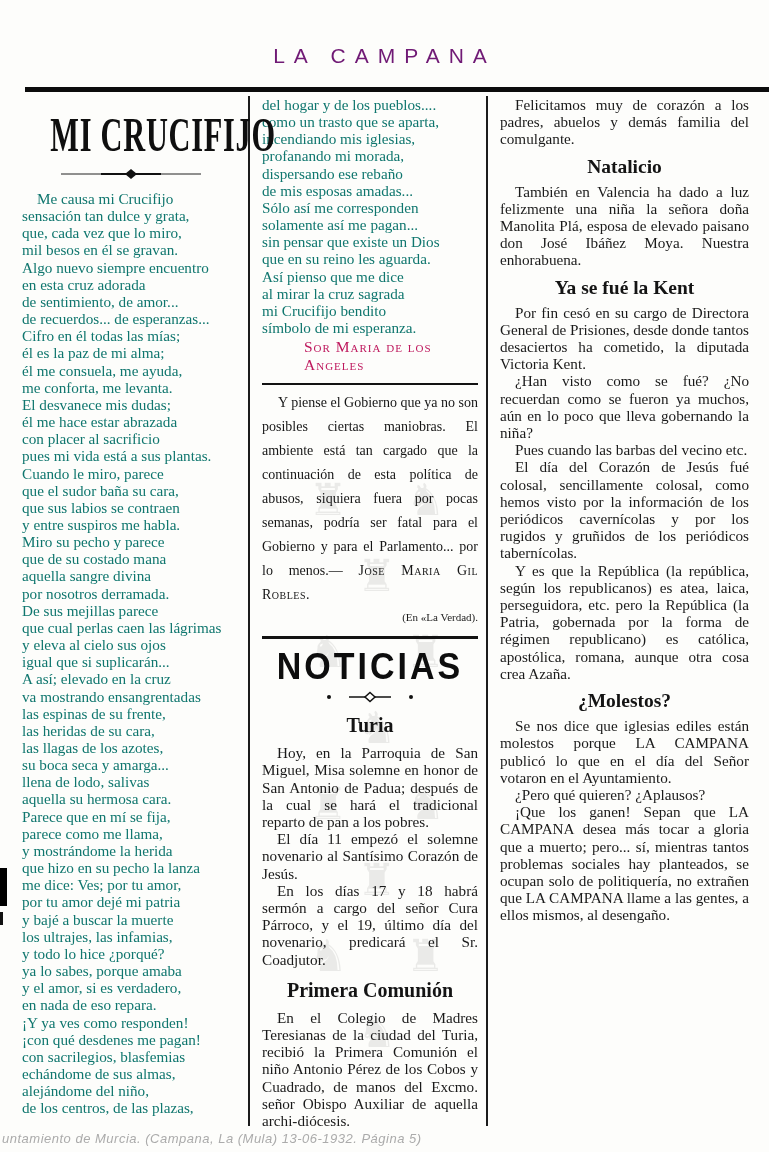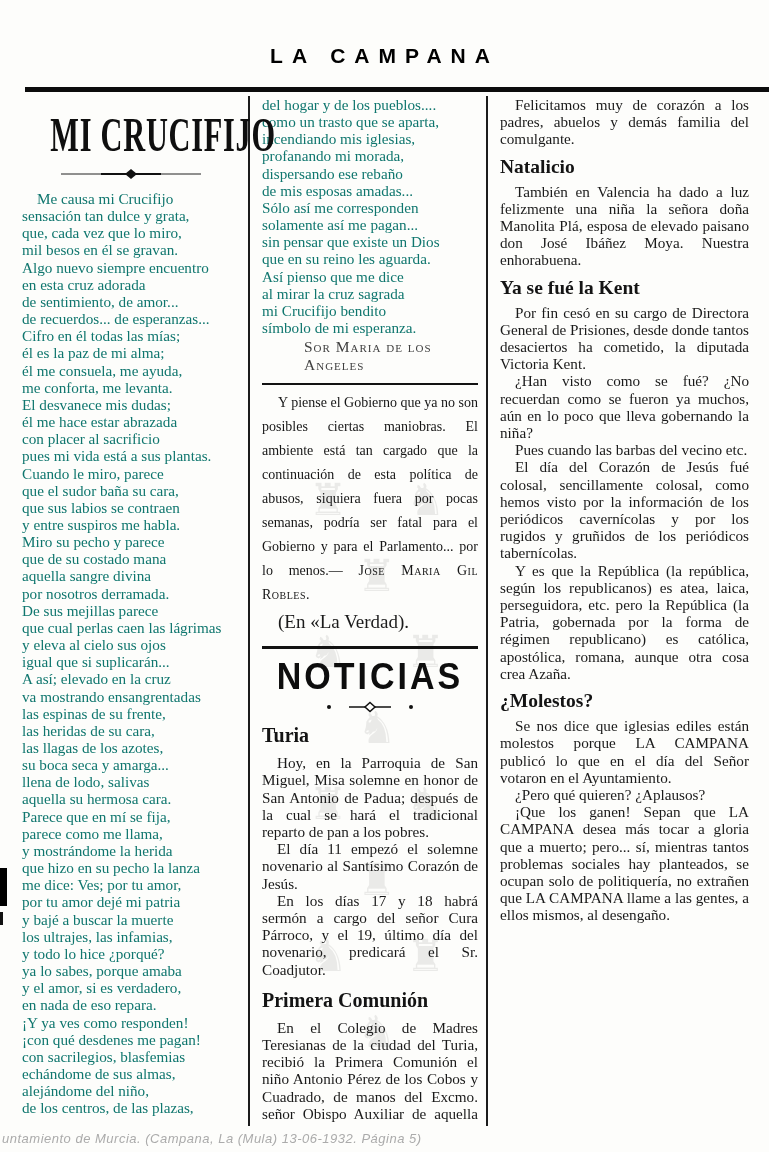--- a/index.html
+++ b/index.html
@@ -4,22 +4,22 @@
 <style>
   html,body{margin:0;padding:0;background:#e8e8e8;}
   .page{
     position:relative;width:769px;height:1152px;margin:0 auto;
     background:#fdfdfb;overflow:hidden;
     font-family:"Liberation Serif", serif;color:#1b1b1b;
   }
   
   .masthead{
     position:absolute;top:44px;left:0;width:100%;text-align:center;
-    font-family:"Liberation Sans", sans-serif;font-weight:bold;
-    font-size:21px;letter-spacing:9px;color:#000000;
+    font-family:"Liberation Sans", sans-serif;font-weight:normal;
+    font-size:21px;letter-spacing:9px;color:#701a75;
   }
   .masthead-rule{position:absolute;top:87px;left:25px;width:744px;height:5px;background:#0c0c0c;}
   
   .watermark{
     position:absolute;left:283px;top:462px;width:210px;height:330px;
     text-align:center;font-family:"DejaVu Sans", sans-serif;
     font-size:44px;line-height:76px;letter-spacing:22px;
     color:#000;opacity:0.07;white-space:pre-line;z-index:0;
   }
   
@@ -41,42 +41,42 @@
   }
   .ornament-wrap{text-align:center;margin:6px 0 8px;height:16px;}
   
   .poem{
     font-size:15.2px;line-height:17.15px;white-space:pre-line;
     color:#0f766e;
   }
   .poem.indent{text-indent:15px;}
   .signature{
     margin:2px 0 0;padding-left:42px;font-size:15.5px;
-    font-variant:small-caps;letter-spacing:1px;color:#404040;
+    font-variant:small-caps;letter-spacing:1px;color:#be185d;
   }
   .rule{background:#121212;}
   .rule-2{height:2px;margin:9px 0 4px;}
   .rule-3{height:3px;margin:13px 0 2px;}
   
   .quote{
     margin:6px 0 0;font-size:14px;line-height:24px;
     text-indent:16px;text-align:justify;color:#161616;
   }
   .smallcaps{font-variant:small-caps;letter-spacing:0.5px;}
-  .quote-source{margin:4px 0 0;font-size:19px;text-indent:16px;}
+  .quote-source{margin:4px 0 0;font-size:11px;text-indent:16px;text-align:right;}
   
   .noticias-headline{
     margin:7px 0 2px;text-align:center;
     font-family:"Liberation Sans", sans-serif;font-weight:bold;
     font-size:34px;letter-spacing:3px;color:#0d0d0d;
     transform:scaleY(1.06);transform-origin:center top;
   }
   .ornament2-wrap{text-align:center;margin:4px 0 0;height:14px;}
   .subhead{
-    text-align:left;font-weight:bold;color:#141414;
+    text-align:center;font-weight:bold;color:#141414;
     font-size:20px;margin:11px 0 7px;font-family:"Liberation Serif", serif;
   }
   .col3 .subhead{font-size:19.5px;margin:8px 0 5px;}
   .body-p{
     margin:0;font-size:15.2px;line-height:17.2px;
     text-indent:15px;text-align:justify;color:#1a1a1a;font-family:Liberation Serif, serif;
   }
   
   .artifact-a{position:absolute;left:0;top:868px;width:7px;height:38px;background:#000;z-index:2;}
   .artifact-b{position:absolute;left:0;top:912px;width:3px;height:13px;background:#111;z-index:2;}

